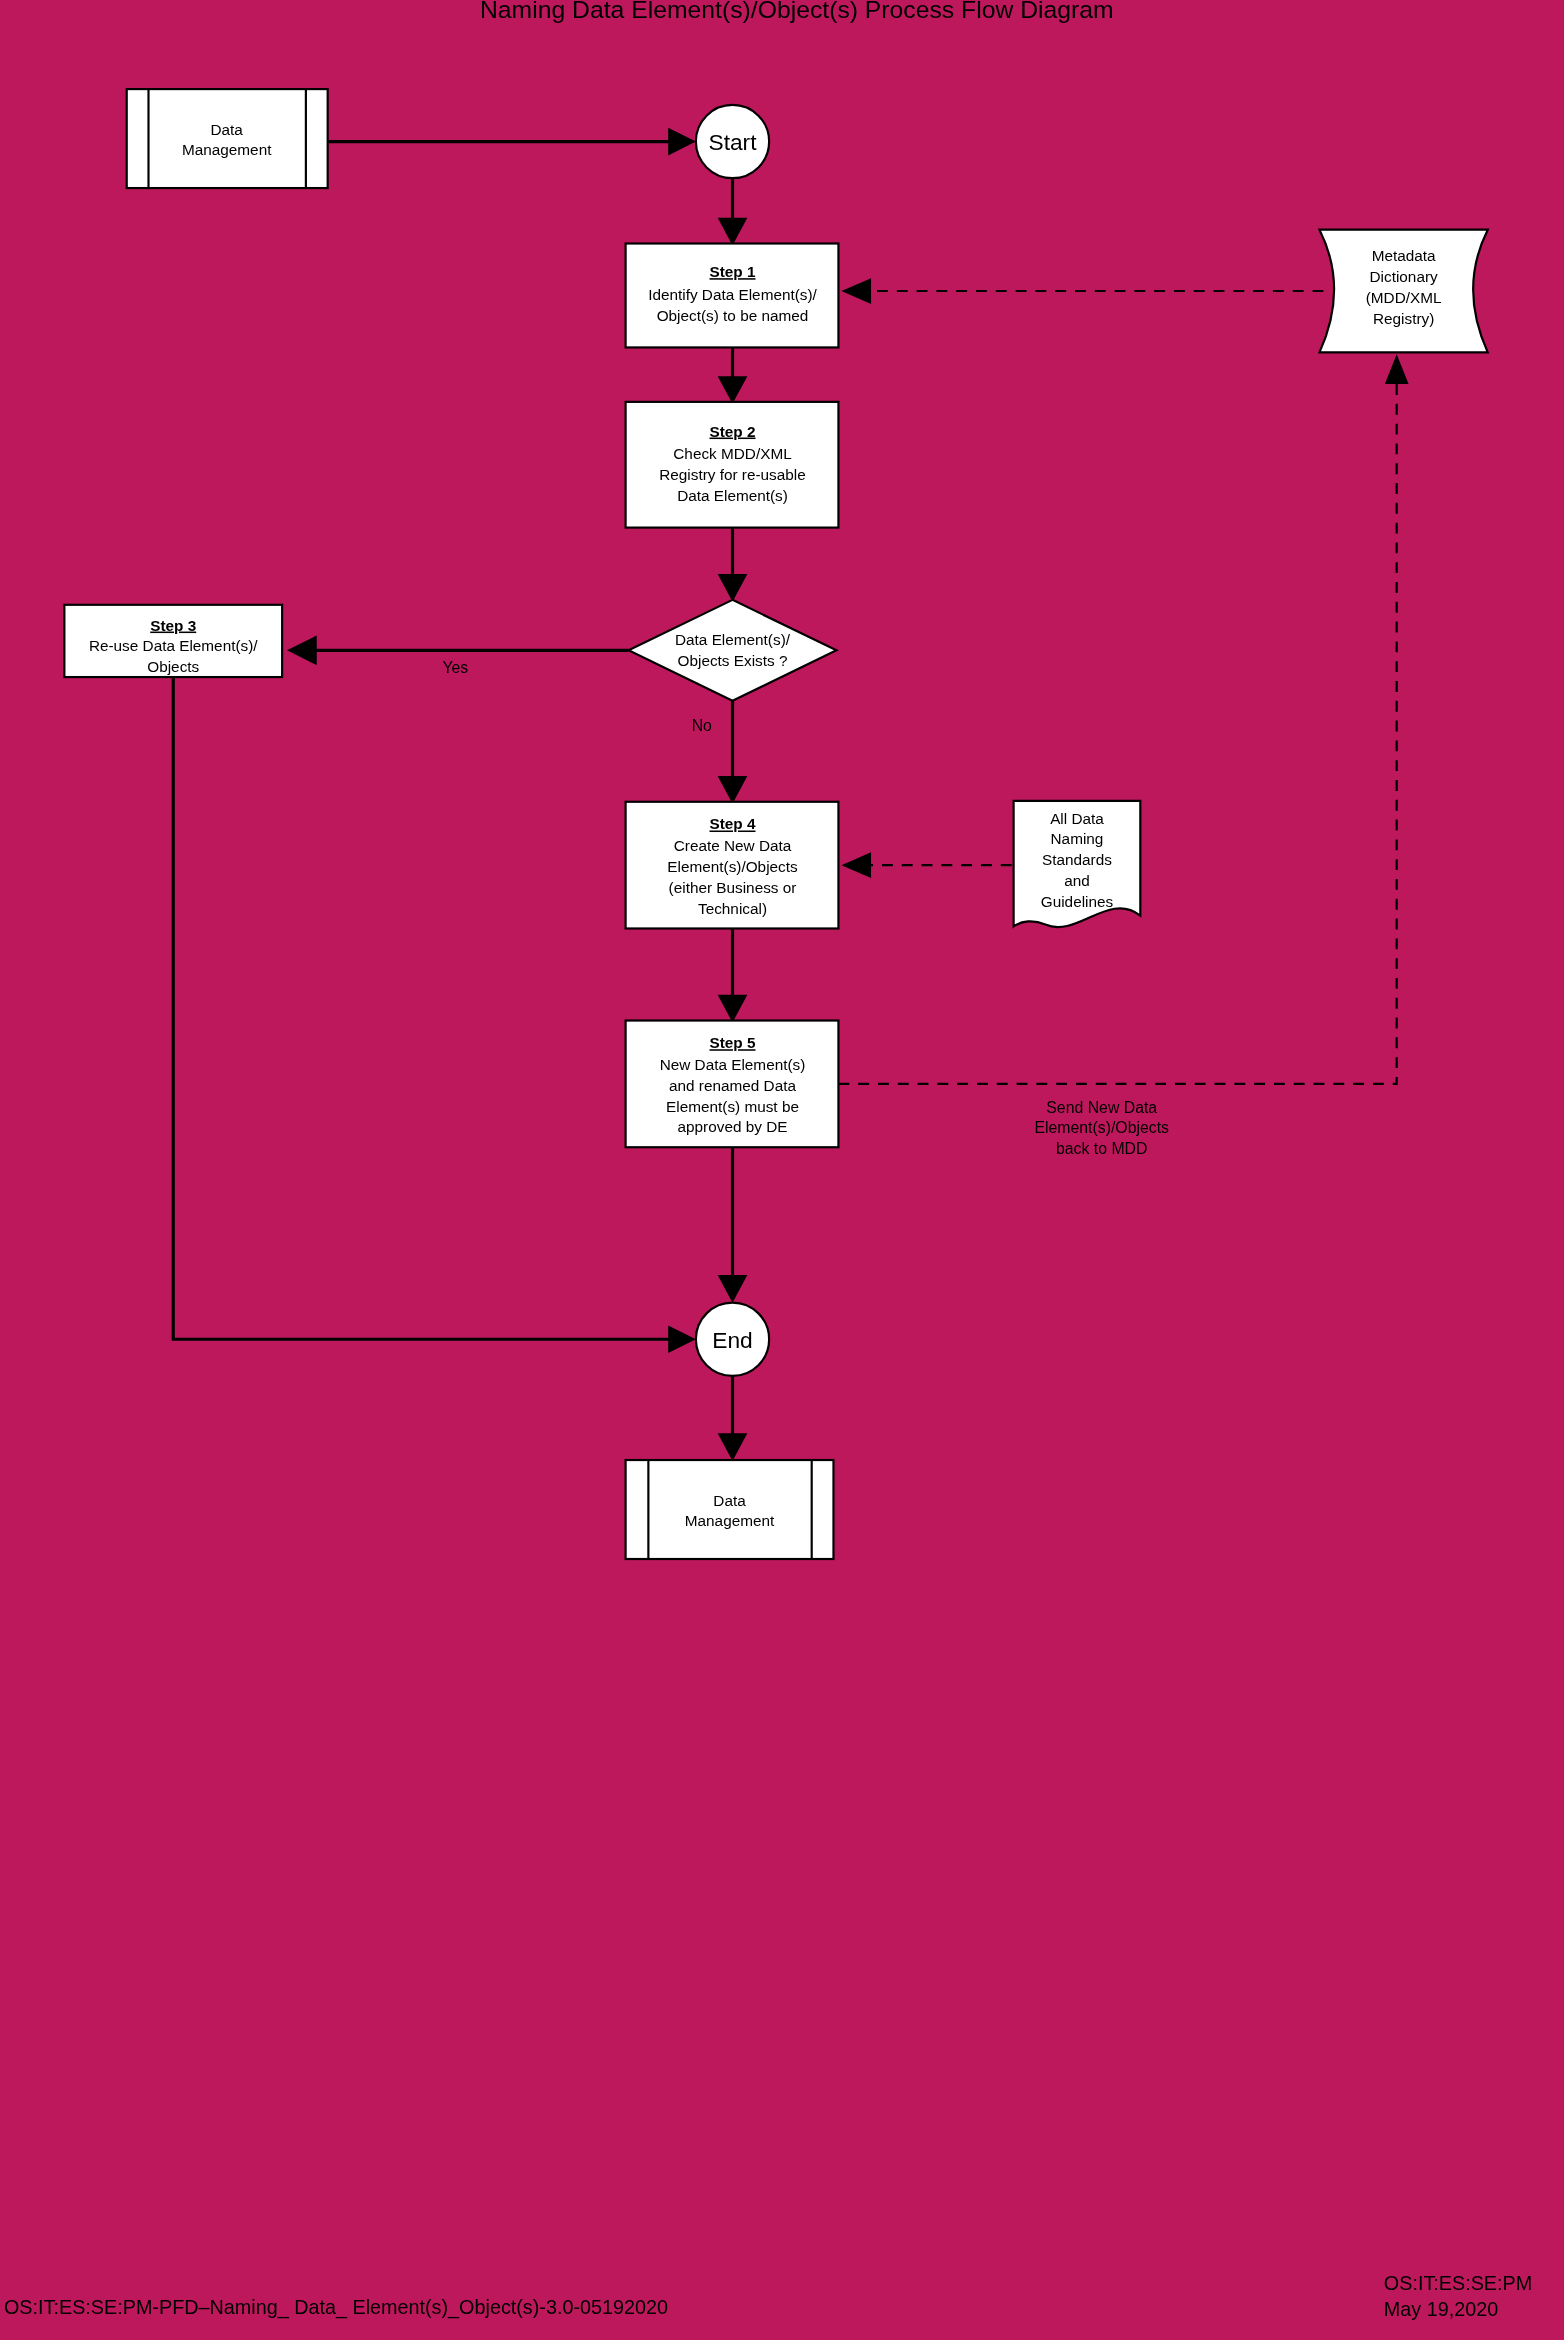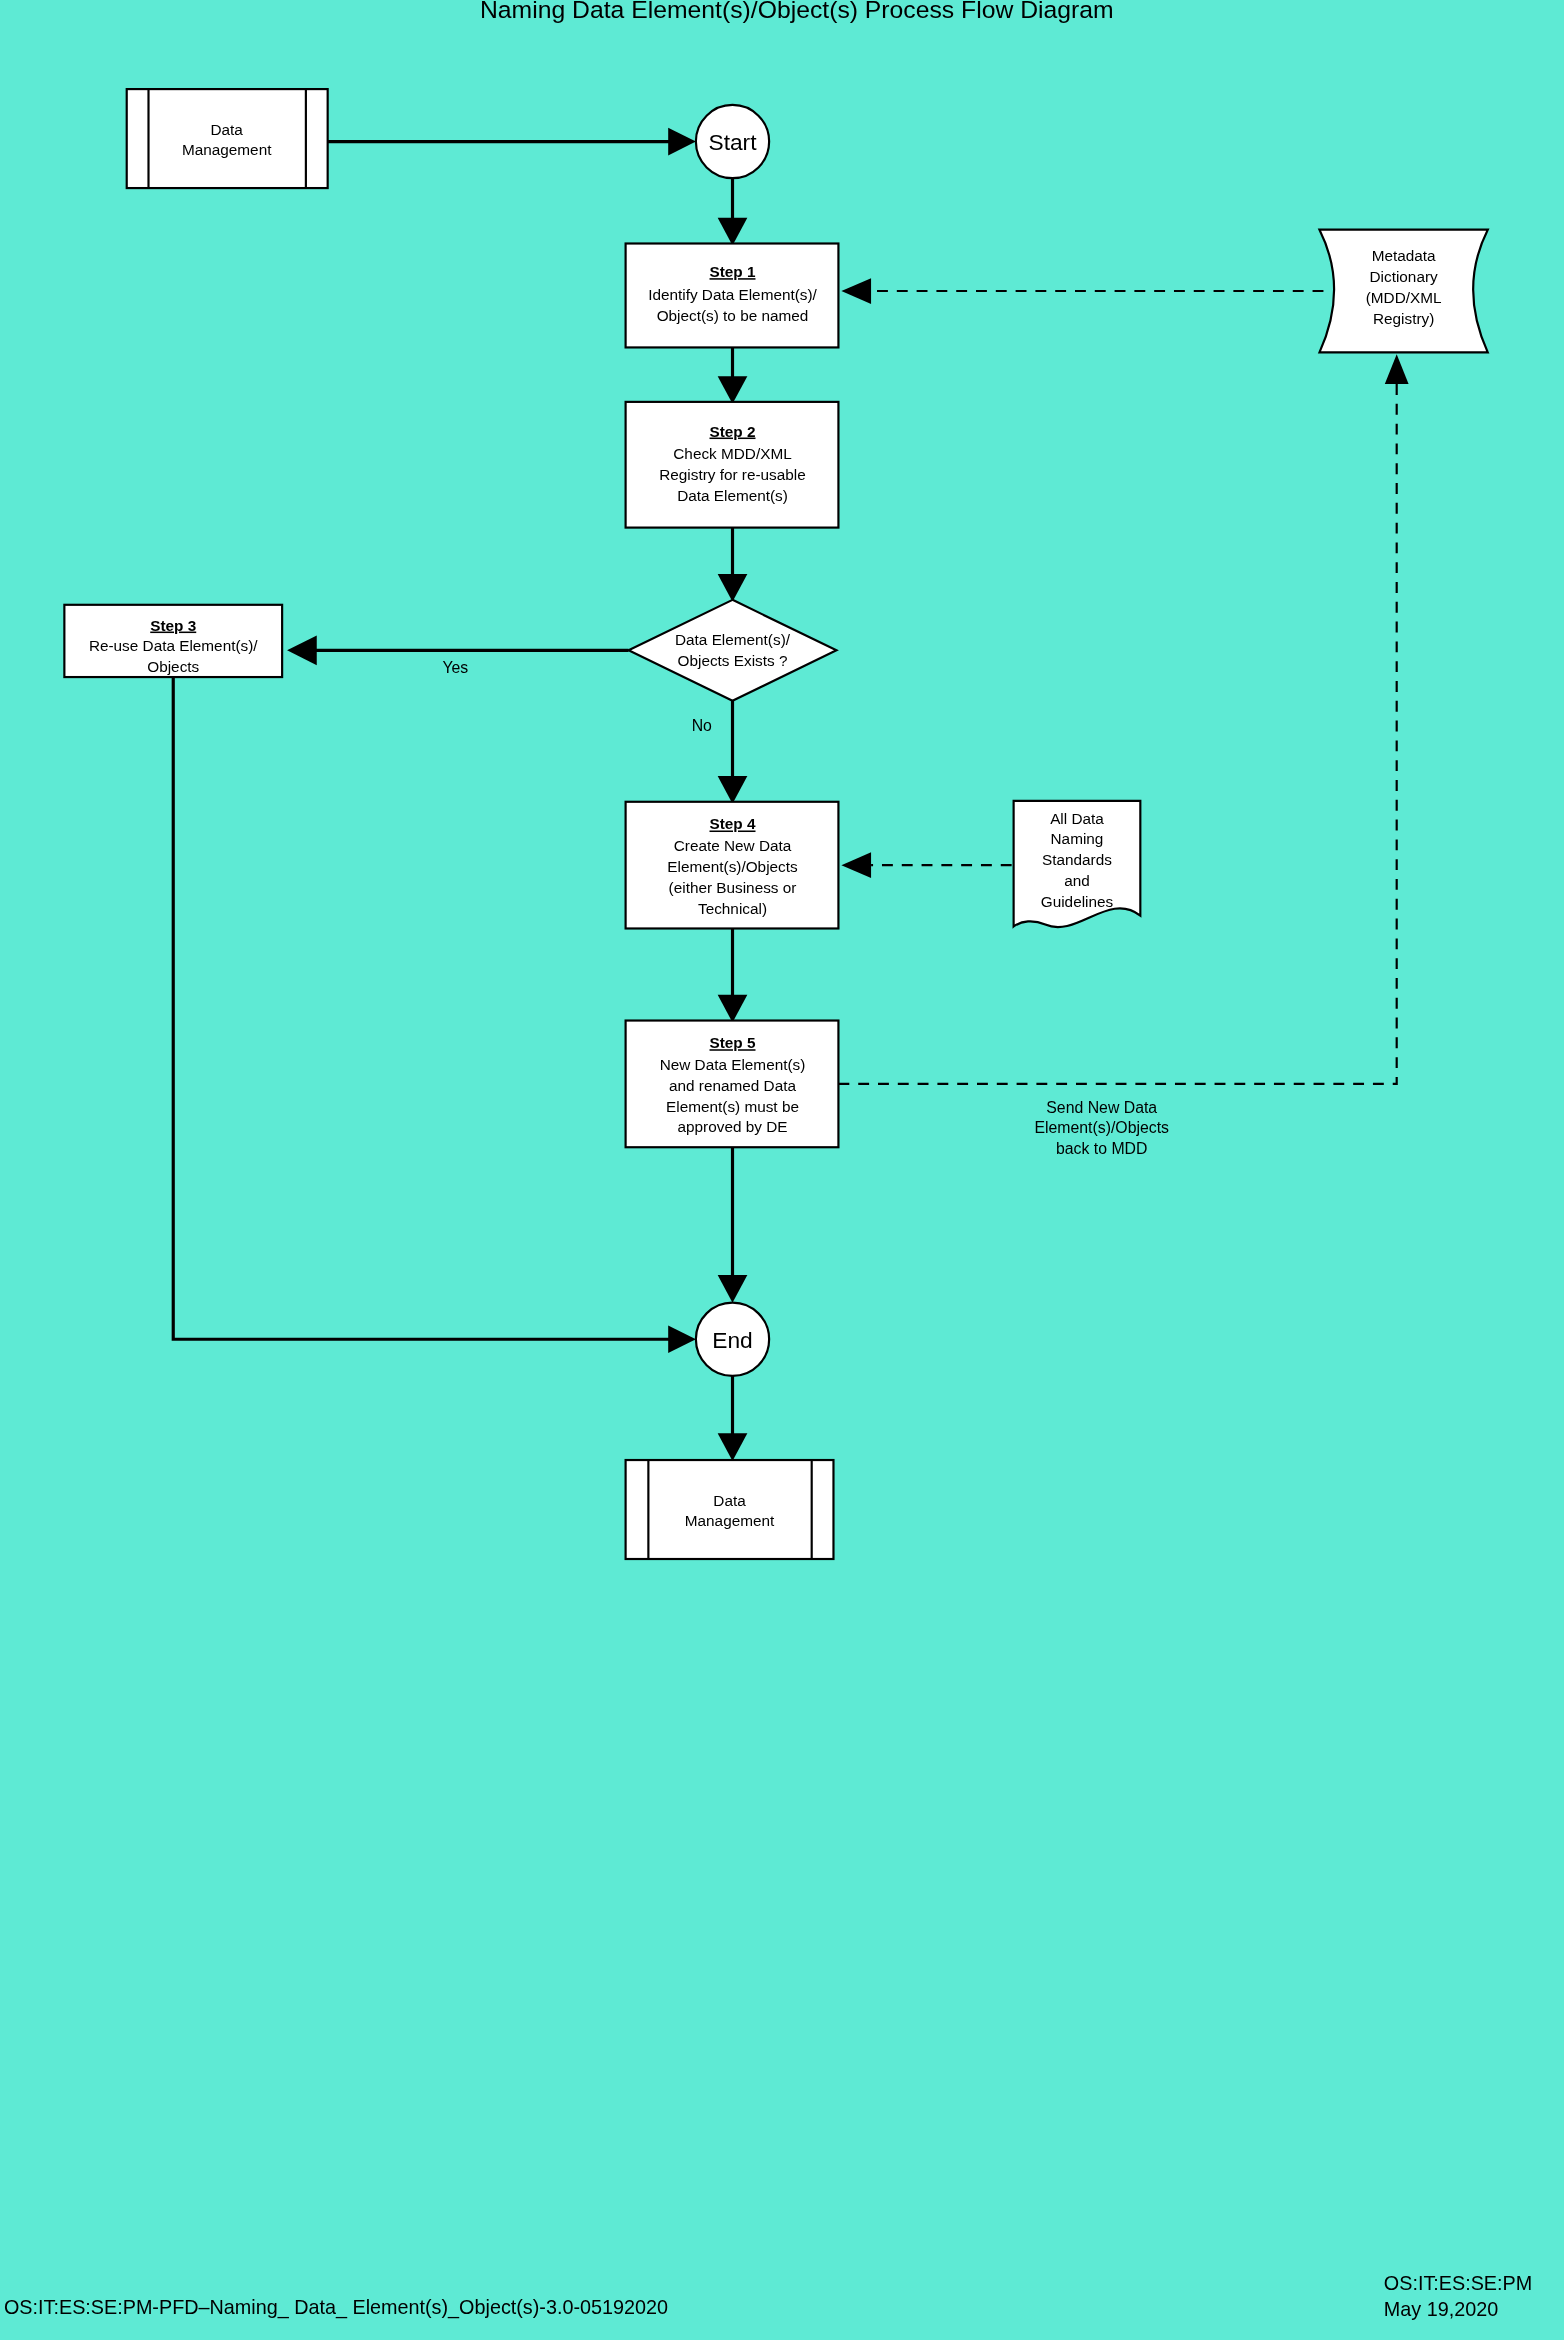--- a/index.html
+++ b/index.html
@@ -8,21 +8,21 @@
     background: #ffffff;
   }
   body {
     font-family: "Liberation Sans", sans-serif;
     color: #000000;
   }
   #page {
     position: relative;
     width: 1564px;
     height: 2340px;
-    background: #5eead4;
+    background: #be185d;
     overflow: hidden;
   }
   svg.flow {
     position: absolute;
     left: 0;
     top: 0;
     width: 1564px;
     height: 2340px;
   }
   .shape-line {

